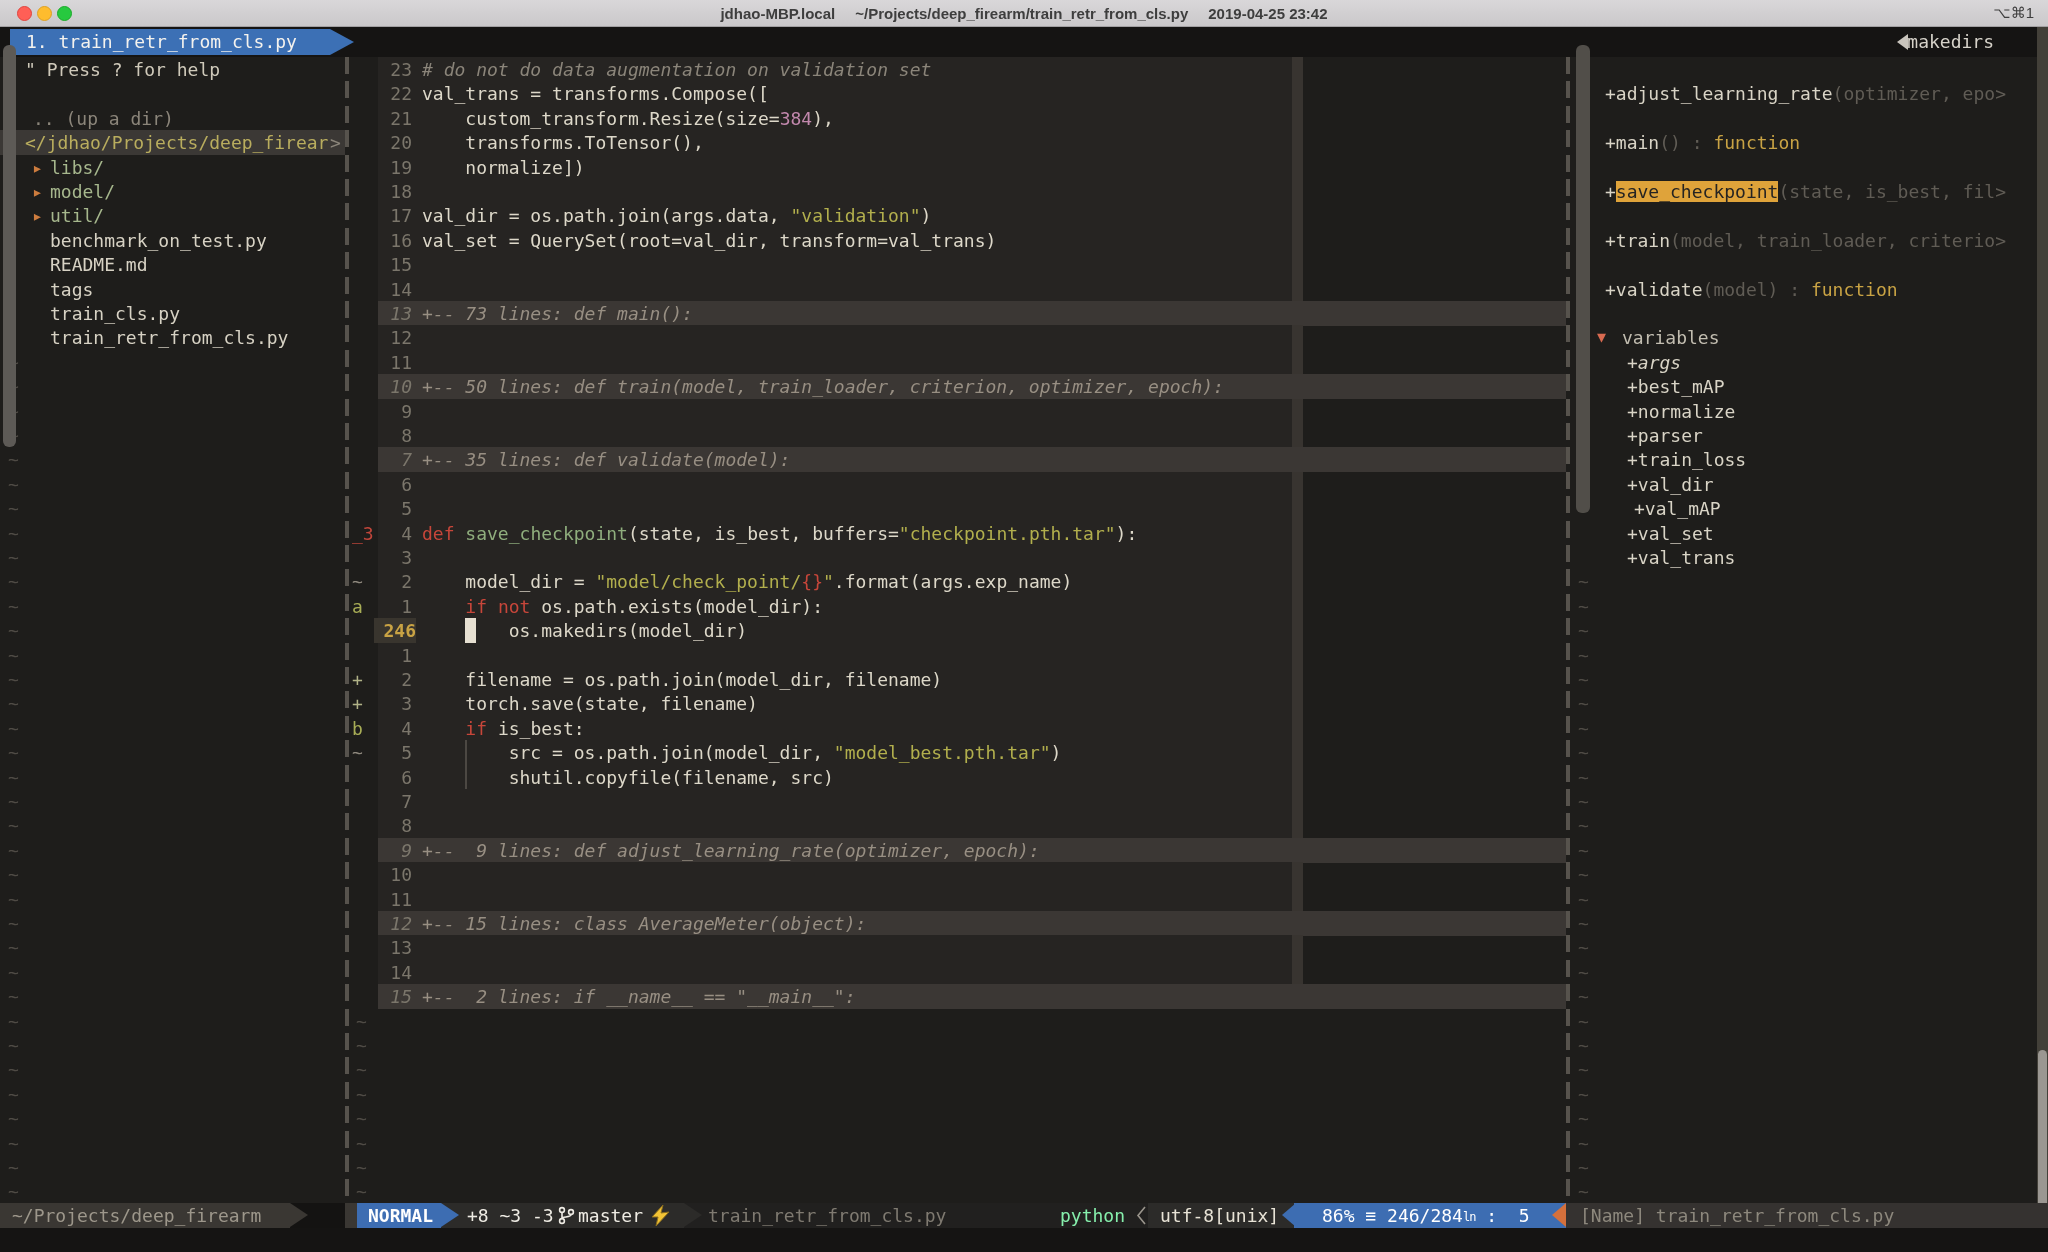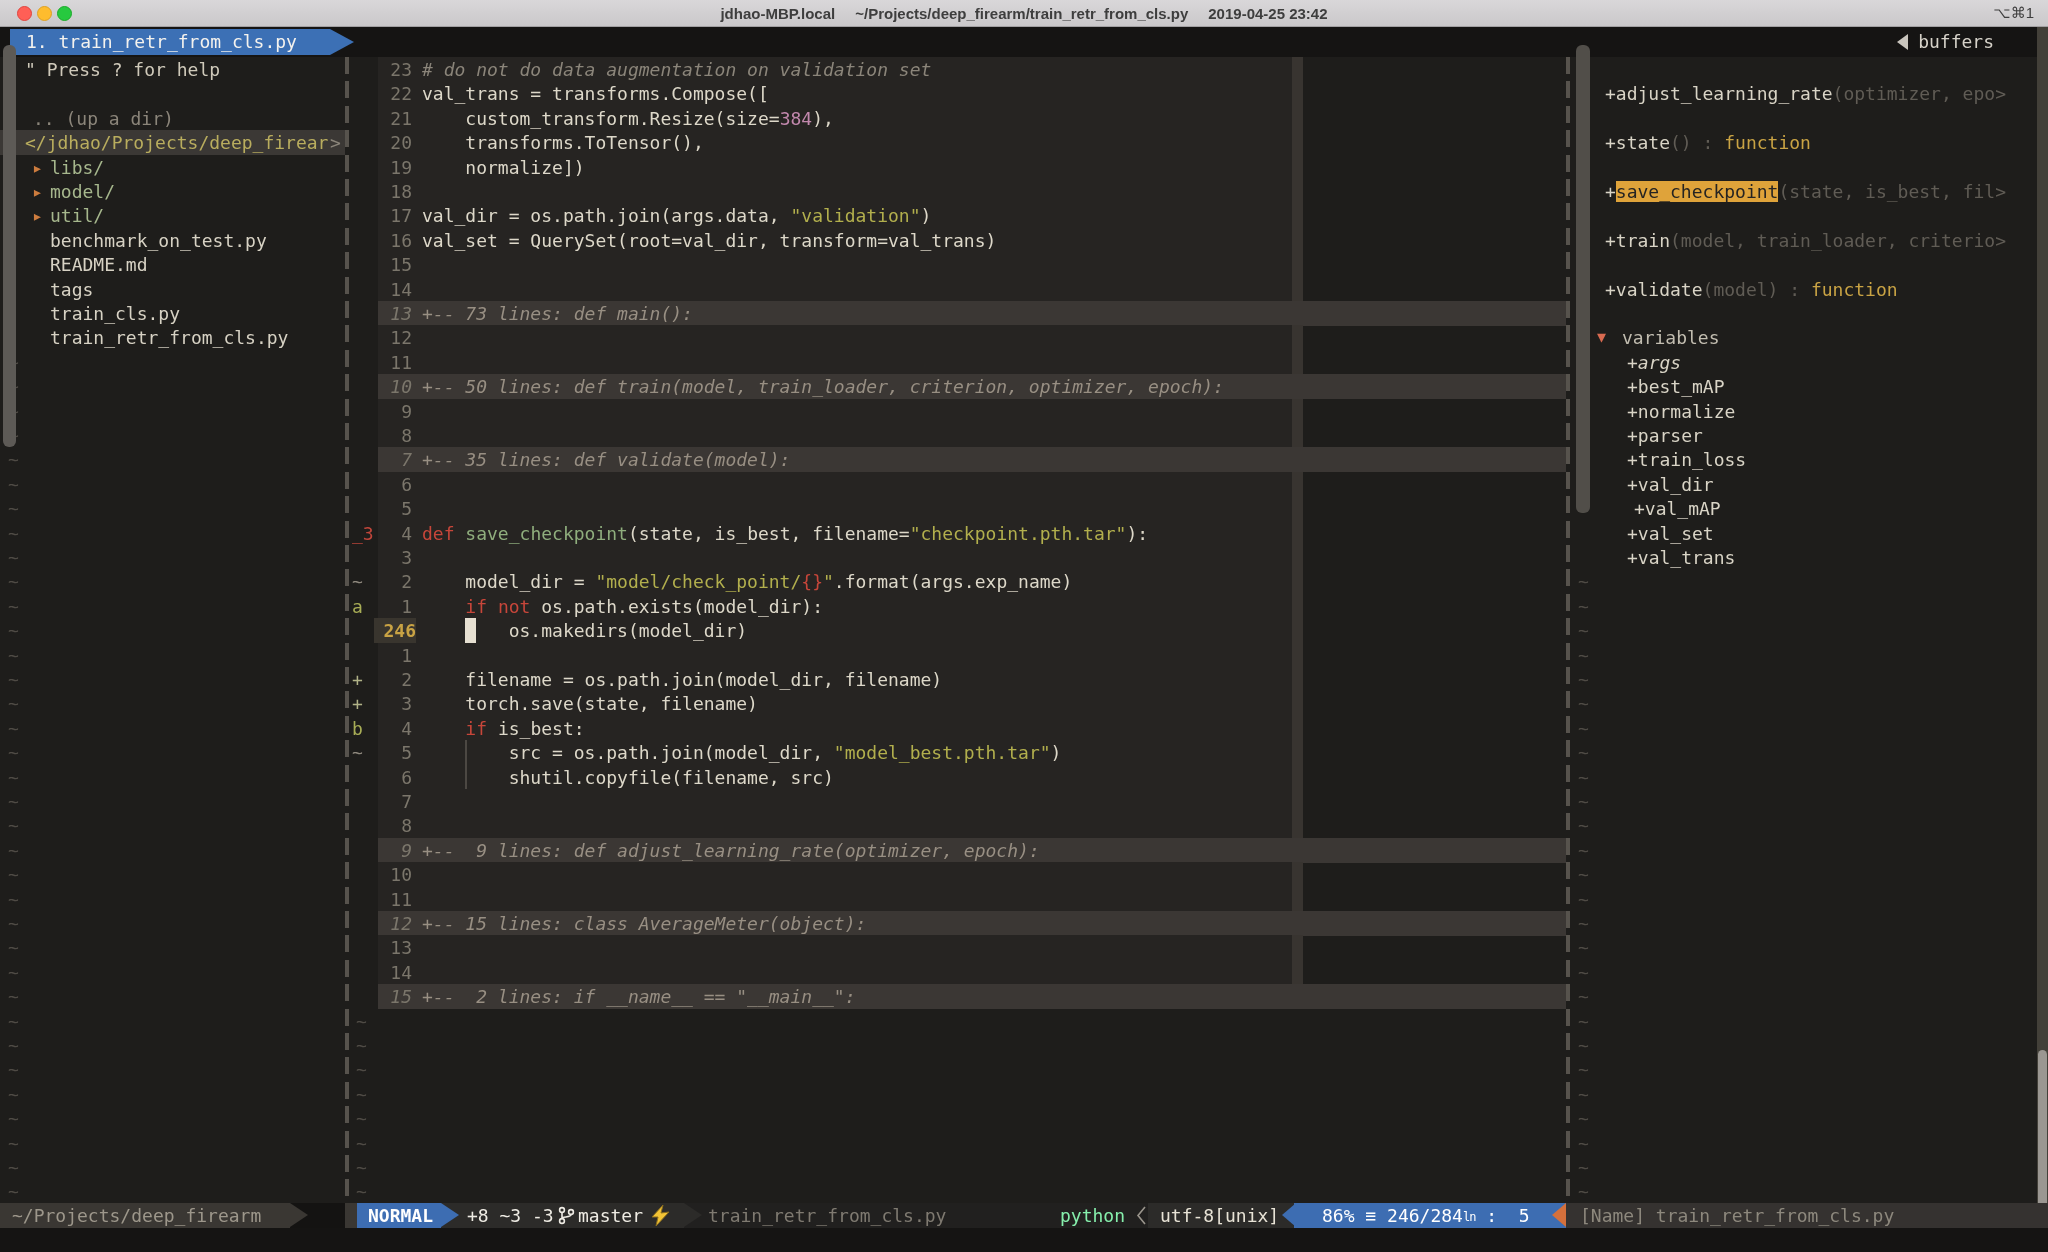--- a/index.html
+++ b/index.html
@@ -88,21 +88,21 @@
       <span>2019-04-25 23:42</span>
     </div>
     <div id="win-shortcut">⌥⌘1</div>
   </div>
 
   <div id="tabline">
     <div id="tab1">
       <span>1. train_retr_from_cls.py</span>
     </div>
     <div id="buffers-arrow"></div>
-    <div id="buffers-label">buffers</div>
+    <div id="buffers-label">makedirs</div>
   </div>
 
   <div class="vsep" style="left:345px;"></div>
   <div class="vsep" style="left:1566px;"></div>
 
   <div id="nerdtree-win" class="abs" style="left:0;top:57px;width:345px;height:1146px;">
       <div class="t nt-help" style="position:absolute;left:25px;top:0px;">" Press ? for help</div>
       <div class="t nt-dim" style="position:absolute;left:33px;top:49px;">.. (up a dir)</div>
       <div style="position:absolute;left:0;top:73px;width:345px;height:25px;background:#3b3835;"></div>
       <div class="t nt-root" style="position:absolute;left:25px;top:73px;">&lt;/jdhao/Projects/deep_firear</div>
@@ -216,21 +216,21 @@
       <div style="position:absolute;left:33px;top:415px;width:914px;height:25px;background:#262422;"></div>
       <div style="position:absolute;left:947px;top:415px;width:11px;height:25px;background:#383430;"></div>
       <div class="t linenr" style="position:absolute;left:31px;top:415px;width:36px;">6</div>
       <div style="position:absolute;left:33px;top:439px;width:914px;height:25px;background:#262422;"></div>
       <div style="position:absolute;left:947px;top:439px;width:11px;height:25px;background:#383430;"></div>
       <div class="t linenr" style="position:absolute;left:31px;top:439px;width:36px;">5</div>
       <div style="position:absolute;left:33px;top:464px;width:914px;height:25px;background:#262422;"></div>
       <div style="position:absolute;left:947px;top:464px;width:11px;height:25px;background:#383430;"></div>
       <div class="t linenr" style="position:absolute;left:31px;top:464px;width:36px;">4</div>
       <div class="t sg-red" style="position:absolute;left:7px;top:464px;">_3</div>
-      <div class="t" style="position:absolute;left:77px;top:464px;"><span class="tk-kw">def</span><span class="tk-fg"> </span><span class="tk-fn">save_checkpoint</span><span class="tk-fg">(state, is_best, filename=</span><span class="tk-str">"checkpoint.pth.tar"</span><span class="tk-fg">):</span></div>
+      <div class="t" style="position:absolute;left:77px;top:464px;"><span class="tk-kw">def</span><span class="tk-fg"> </span><span class="tk-fn">save_checkpoint</span><span class="tk-fg">(state, is_best, buffers=</span><span class="tk-str">"checkpoint.pth.tar"</span><span class="tk-fg">):</span></div>
       <div style="position:absolute;left:33px;top:488px;width:914px;height:25px;background:#262422;"></div>
       <div style="position:absolute;left:947px;top:488px;width:11px;height:25px;background:#383430;"></div>
       <div class="t linenr" style="position:absolute;left:31px;top:488px;width:36px;">3</div>
       <div style="position:absolute;left:33px;top:512px;width:914px;height:25px;background:#262422;"></div>
       <div style="position:absolute;left:947px;top:512px;width:11px;height:25px;background:#383430;"></div>
       <div class="t linenr" style="position:absolute;left:31px;top:512px;width:36px;">2</div>
       <div class="t sg-gray" style="position:absolute;left:7px;top:512px;">~</div>
       <div class="t" style="position:absolute;left:77px;top:512px;"><span class="tk-fg">    model_dir = </span><span class="tk-str">"model/check_point/</span><span class="tk-kw">{}</span><span class="tk-str">"</span><span class="tk-fg">.format(args.exp_name)</span></div>
       <div style="position:absolute;left:33px;top:537px;width:914px;height:25px;background:#262422;"></div>
       <div style="position:absolute;left:947px;top:537px;width:11px;height:25px;background:#383430;"></div>
@@ -303,21 +303,21 @@
       <div class="t tilde" style="position:absolute;left:11px;top:976px;">~</div>
       <div class="t tilde" style="position:absolute;left:11px;top:1000px;">~</div>
       <div class="t tilde" style="position:absolute;left:11px;top:1025px;">~</div>
       <div class="t tilde" style="position:absolute;left:11px;top:1049px;">~</div>
       <div class="t tilde" style="position:absolute;left:11px;top:1074px;">~</div>
       <div class="t tilde" style="position:absolute;left:11px;top:1098px;">~</div>
       <div class="t tilde" style="position:absolute;left:11px;top:1122px;">~</div>
     </div>
   <div id="tagbar-win" class="abs" style="left:1570px;top:57px;width:478px;height:1146px;">
       <div class="t" style="position:absolute;left:35px;top:24px;"><span class="tb-name">+adjust_learning_rate</span><span class="tb-dim">(optimizer, epo</span><span class="tb-dim">&gt;</span></div>
-      <div class="t" style="position:absolute;left:35px;top:73px;"><span class="tb-name">+state</span><span class="tb-dim">()</span><span class="tb-dim"> : </span><span class="tb-kind">function</span></div>
+      <div class="t" style="position:absolute;left:35px;top:73px;"><span class="tb-name">+main</span><span class="tb-dim">()</span><span class="tb-dim"> : </span><span class="tb-kind">function</span></div>
       <div class="t" style="position:absolute;left:35px;top:122px;"><span class="tb-name">+</span><span class="tb-hl">save_checkpoint</span><span class="tb-dim">(state, is_best, fil</span><span class="tb-dim">&gt;</span></div>
       <div class="t" style="position:absolute;left:35px;top:171px;"><span class="tb-name">+train</span><span class="tb-dim">(model, train_loader, criterio</span><span class="tb-dim">&gt;</span></div>
       <div class="t" style="position:absolute;left:35px;top:220px;"><span class="tb-name">+validate</span><span class="tb-dim">(model)</span><span class="tb-dim"> : </span><span class="tb-kind">function</span></div>
       <div class="t tb-tri" style="position:absolute;left:27px;top:268px;font-size:15px;">▼</div>
       <div class="t tb-head" style="position:absolute;left:52px;top:268px;">variables</div>
       <div class="t" style="position:absolute;left:57px;top:293px;font-style:italic;"><span class="tb-name">+args</span></div>
       <div class="t" style="position:absolute;left:57px;top:317px;"><span class="tb-name">+best_mAP</span></div>
       <div class="t" style="position:absolute;left:57px;top:342px;"><span class="tb-name">+normalize</span></div>
       <div class="t" style="position:absolute;left:57px;top:366px;"><span class="tb-name">+parser</span></div>
       <div class="t" style="position:absolute;left:57px;top:390px;"><span class="tb-name">+train_loss</span></div>

